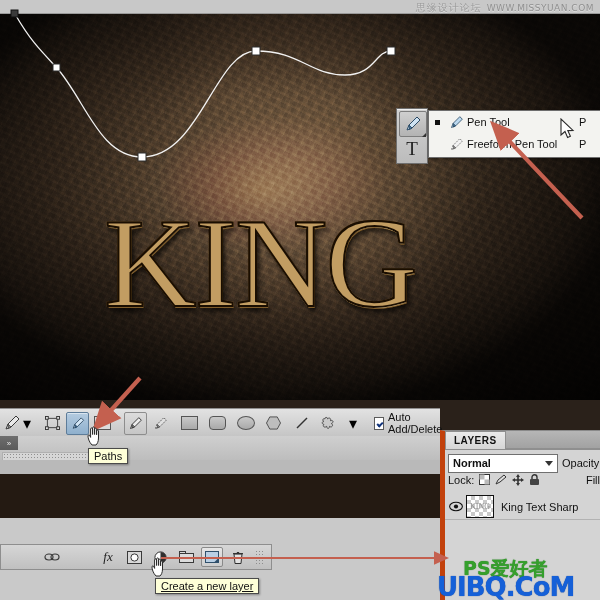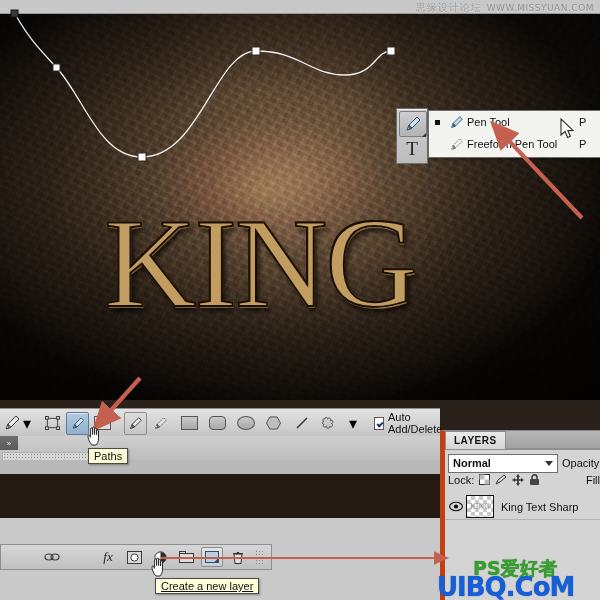--- a/index.html
+++ b/index.html
@@ -191,21 +191,21 @@
   
   .wm-bot{
     position:absolute;left:437px;top:558px;width:163px;height:42px;pointer-events:none;
     font-family:"DejaVu Sans",sans-serif;
   }
   .wm-bot .blue{
     position:absolute;left:0;top:14px;font-size:26px;font-weight:bold;color:#1560d8;
     letter-spacing:-1px;text-shadow:0 0 1px #0b3d96;
   }
   .wm-bot .green{
-    position:absolute;left:36px;top:-2px;font-size:19px;font-weight:bold;color:#35a02c;
+    position:absolute;left:26px;top:-2px;font-size:19px;font-weight:bold;color:#35a02c;
     letter-spacing:0px;text-shadow:0 0 1px #1e6b18;
   }
 </style>
 </head>
 <body>
 
 <div id="root">
 
   <div class="canvas">
     <div class="rockgrain"></div>

